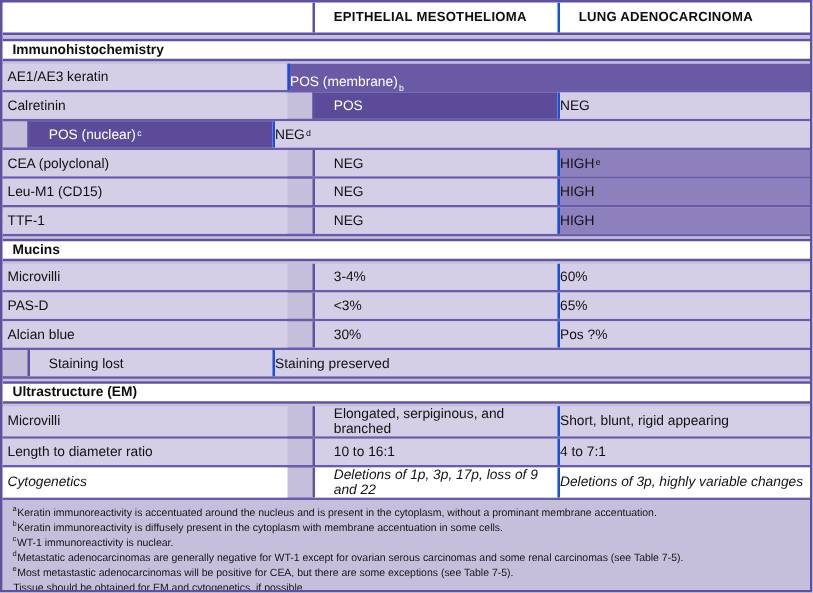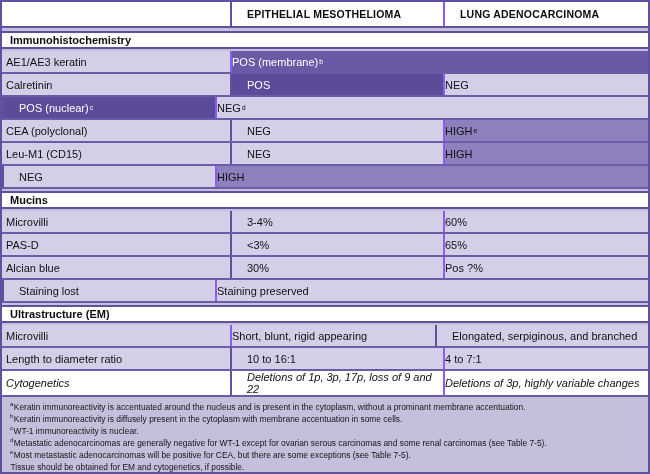--- a/index.html
+++ b/index.html
@@ -49,25 +49,25 @@
     box-sizing:border-box;
     border-bottom:2px solid #6redacted;
     border-bottom:2px solid #6a5ca8;
   }
   .cell{
     display:flex;align-items:center;
     font-size:11px;color:#111111;
     box-sizing:border-box;
   }
   .c1{width:228px;padding-left:4px;}
-  .c2{width:213px;padding-left:15px;border-left:2px solid #5f51a0;}
-  .c3{flex:1;border-left:2px solid #8b5cf6;}
+  .c2{width:196px;padding-left:15px;border-left:2px solid #5f51a0;margin-left:20px;}
+  .c3{flex:1;border-left:2px solid #1d4ed8;}
   .light{background:#d4cfe7;}
   .dark{background:#5c4b99;color:#ffffff;}
-  .dark2{background:#6a5aa6;color:#ffffff;}
+  .dark2{background:#6a5aa6;color:#ffffff;align-items:flex-end;}
   .medium{background:#8d80bd;color:#111111;}
   .whitebg{background:#ffffff;font-style:italic;}
   sup{font-size:7px;line-height:0;margin-left:1px;}
   
   .footnotes{
     flex:1;
     background:#c6bfdc;
     padding:5px 8px 4px 8px;
     box-sizing:border-box;
   }
@@ -131,20 +131,21 @@
     <div class="row">
       <div class="cell c1 light">Leu-M1 (CD15)</div>
       <div class="cell c2 light">
           <span>NEG</span>
         </div>
       <div class="cell c3 medium">
           <span>HIGH</span>
         </div>
     </div>
     <div class="row">
+      <div class="cell c1 light">TTF-1</div>
       <div class="cell c2 light">
           <span>NEG</span>
         </div>
       <div class="cell c3 medium">
           <span>HIGH</span>
         </div>
     </div>
   </div>
 
   <div class="gap2"></div>
@@ -189,25 +190,25 @@
     </div>
   </div>
 
   <div class="gap2"></div>
 
   <div class="sec">Ultrastructure (EM)</div>
   <div class="gap2"></div>
   <div class="rows">
     <div class="row">
       <div class="cell c1 light">Microvilli</div>
+      <div class="cell c2 light">
+          <span>Elongated, serpiginous, and branched</span>
+        </div>
       <div class="cell c3 light">
           <span>Short, blunt, rigid appearing</span>
-        </div>
-      <div class="cell c2 light">
-          <span>Elongated, serpiginous, and branched</span>
         </div>
     </div>
     <div class="row">
       <div class="cell c1 light">Length to diameter ratio</div>
       <div class="cell c2 light">
           <span>10 to 16:1</span>
         </div>
       <div class="cell c3 light">
           <span>4 to 7:1</span>
         </div>

